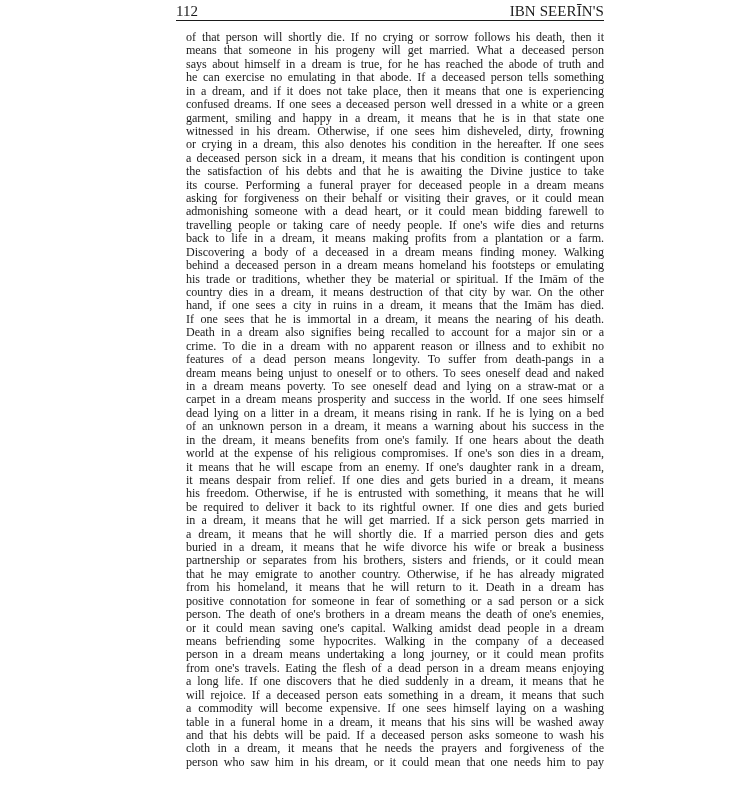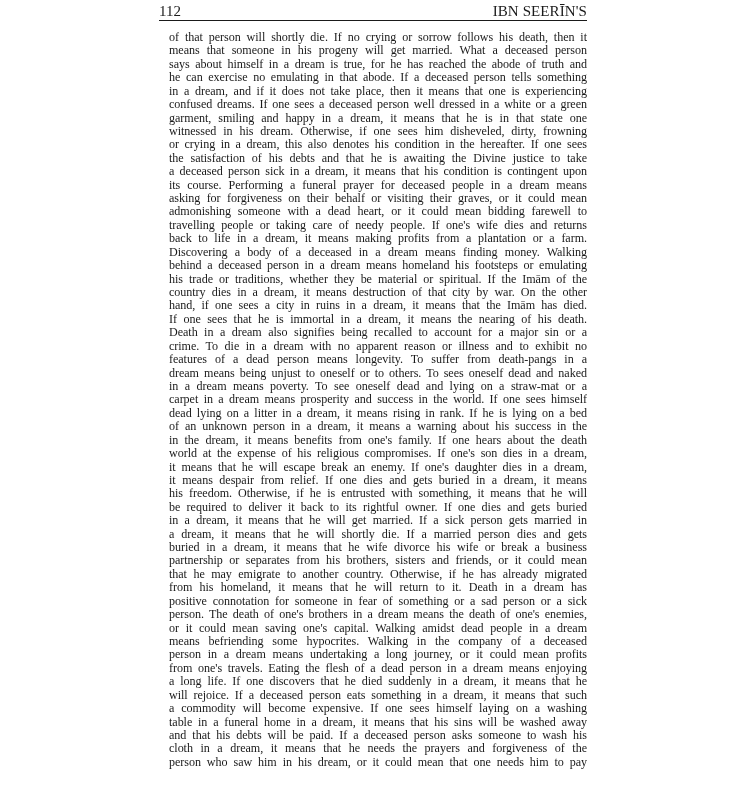--- a/index.html
+++ b/index.html
@@ -10,21 +10,21 @@
     body {
       width: 750px;
       height: 787px;
       position: relative;
       overflow: hidden;
       font-family: "Liberation Serif", "DejaVu Serif", serif;
       color: #1a1a1a;
     }
     .page {
       position: absolute;
-      left: 159px;
+      left: 176px;
       top: 0;
       width: 428px;
     }
     .running-head {
       display: flex;
       justify-content: space-between;
       align-items: flex-end;
       height: 19px;
       font-size: 15px;
       line-height: 15px;
@@ -66,22 +66,22 @@
   <div class="body-text">
     <span class="line">of that person will shortly die. If no crying or sorrow follows his death, then it</span>
     <span class="line">means that someone in his progeny will get married. What a deceased person</span>
     <span class="line">says about himself in a dream is true, for he has reached the abode of truth and</span>
     <span class="line">he can exercise no emulating in that abode. If a deceased person tells something</span>
     <span class="line">in a dream, and if it does not take place, then it means that one is experiencing</span>
     <span class="line">confused dreams. If one sees a deceased person well dressed in a white or a green</span>
     <span class="line">garment, smiling and happy in a dream, it means that he is in that state one</span>
     <span class="line">witnessed in his dream. Otherwise, if one sees him disheveled, dirty, frowning</span>
     <span class="line">or crying in a dream, this also denotes his condition in the hereafter. If one sees</span>
+    <span class="line">a deceased person sick in a dream, it means that his condition is contingent upon</span>
     <span class="line">the satisfaction of his debts and that he is awaiting the Divine justice to take</span>
-    <span class="line">a deceased person sick in a dream, it means that his condition is contingent upon</span>
     <span class="line">its course. Performing a funeral prayer for deceased people in a dream means</span>
     <span class="line">asking for forgiveness on their behalf or visiting their graves, or it could mean</span>
     <span class="line">admonishing someone with a dead heart, or it could mean bidding farewell to</span>
     <span class="line">travelling people or taking care of needy people. If one's wife dies and returns</span>
     <span class="line">back to life in a dream, it means making profits from a plantation or a farm.</span>
     <span class="line">Discovering a body of a deceased in a dream means finding money. Walking</span>
     <span class="line">behind a deceased person in a dream means homeland his footsteps or emulating</span>
     <span class="line">his trade or traditions, whether they be material or spiritual. If the Imām of the</span>
     <span class="line">country dies in a dream, it means destruction of that city by war. On the other</span>
     <span class="line">hand, if one sees a city in ruins in a dream, it means that the Imām has died.</span>
@@ -89,21 +89,21 @@
     <span class="line">Death in a dream also signifies being recalled to account for a major sin or a</span>
     <span class="line">crime. To die in a dream with no apparent reason or illness and to exhibit no</span>
     <span class="line">features of a dead person means longevity. To suffer from death-pangs in a</span>
     <span class="line">dream means being unjust to oneself or to others. To sees oneself dead and naked</span>
     <span class="line">in a dream means poverty. To see oneself dead and lying on a straw-mat or a</span>
     <span class="line">carpet in a dream means prosperity and success in the world. If one sees himself</span>
     <span class="line">dead lying on a litter in a dream, it means rising in rank. If he is lying on a bed</span>
     <span class="line">of an unknown person in a dream, it means a warning about his success in the</span>
     <span class="line">in the dream, it means benefits from one's family. If one hears about the death</span>
     <span class="line">world at the expense of his religious compromises. If one's son dies in a dream,</span>
-    <span class="line">it means that he will escape break an enemy. If one's daughter dies in a dream,</span>
+    <span class="line">it means that he will escape from an enemy. If one's daughter rank in a dream,</span>
     <span class="line">it means despair from relief. If one dies and gets buried in a dream, it means</span>
     <span class="line">his freedom. Otherwise, if he is entrusted with something, it means that he will</span>
     <span class="line">be required to deliver it back to its rightful owner. If one dies and gets buried</span>
     <span class="line">in a dream, it means that he will get married. If a sick person gets married in</span>
     <span class="line">a dream, it means that he will shortly die. If a married person dies and gets</span>
     <span class="line">buried in a dream, it means that he wife divorce his wife or break a business</span>
     <span class="line">partnership or separates from his brothers, sisters and friends, or it could mean</span>
     <span class="line">that he may emigrate to another country. Otherwise, if he has already migrated</span>
     <span class="line">from his homeland, it means that he will return to it. Death in a dream has</span>
     <span class="line">positive connotation for someone in fear of something or a sad person or a sick</span>

